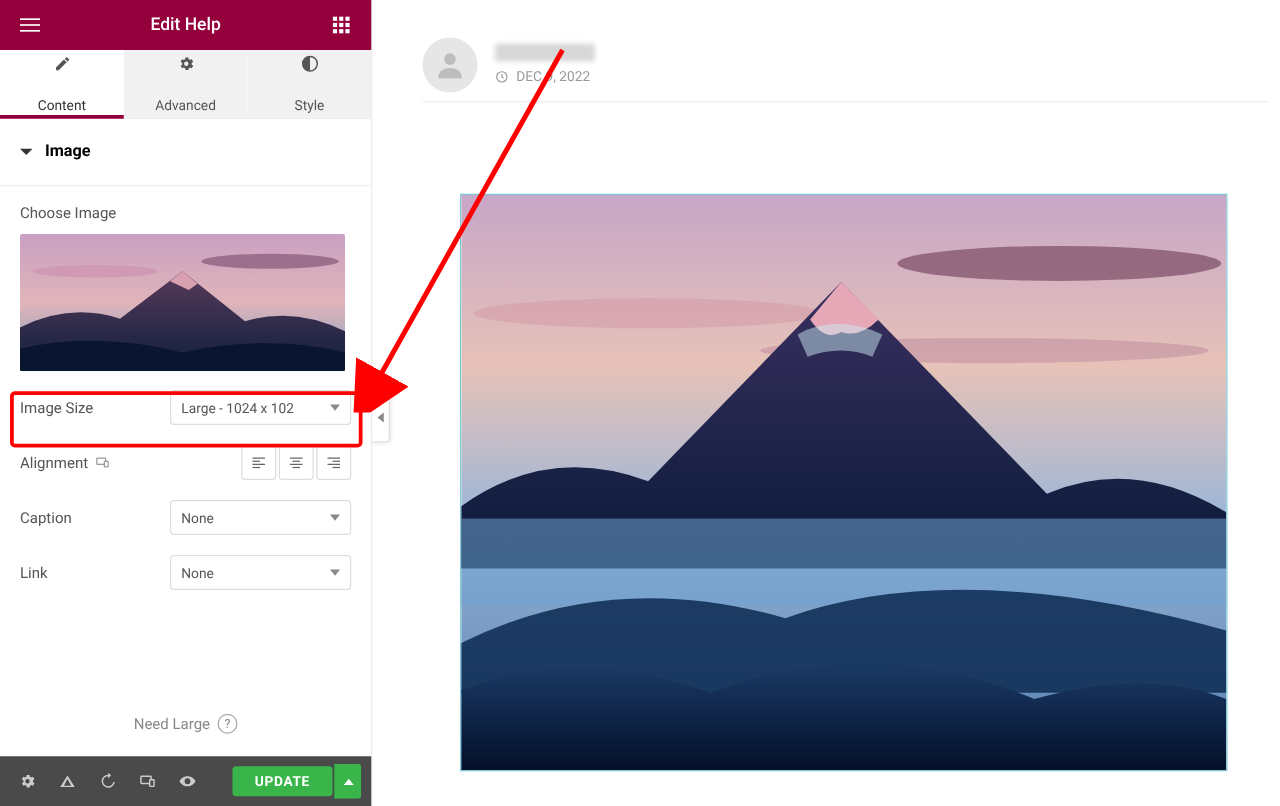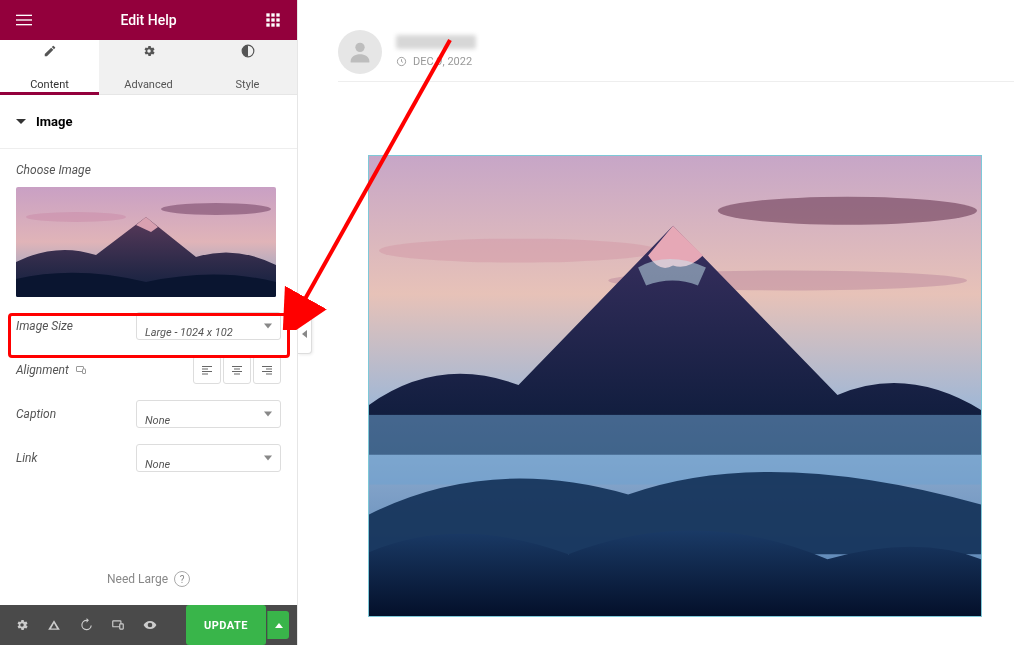--- a/index.html
+++ b/index.html
@@ -14,47 +14,47 @@
 .tabs { display: flex; height: 55px; border-bottom: 1px solid #e6e6e6; }
 .tab { flex: 1; display: flex; flex-direction: column; align-items: center; justify-content: center; gap: 20px; font-size: 11px; color: #555; cursor: pointer; background: #f1f1f1; }
 .tab.active { background: #fff; color: #333; position: relative; }
 .tab.active::after { content:""; position:absolute; bottom:-1px; left:0; right:0; height:3px; background:#93003c; }
 .tab svg { width: 14px; height: 14px; fill: #555; }
 
 .section-head { display:flex; align-items:center; padding: 19px 16px; border-bottom: 1px solid #eee; gap:10px; cursor:pointer; }
 .section-head .caret { width:0; height:0; border-left:5px solid transparent; border-right:5px solid transparent; border-top:5px solid #333; }
 .section-head .label { font-weight: 700; font-size: 13px; }
 
-.section-body { padding: 14px 16px; flex:1; overflow:auto;font-style:italic; }
+.section-body { padding: 14px 16px; flex:1; overflow:auto; }
 .choose-label { font-size: 12px; color: #555; margin-bottom: 10px; }
 
 .thumb { width: 260px; height: 110px; border-radius: 2px; overflow:hidden; margin-bottom: 14px; cursor:pointer; }
 .thumb svg { width:100%; height:100%; display:block; }
 
 .row { display:flex; align-items:center; margin-bottom: 14px; min-height: 30px; }
 .row .lbl { font-size: 12px; color:#555; flex: 0 0 120px; display:flex; align-items:center; gap:6px; }
 .row .ctl { flex:1; }
 
-.select { width:100%; height:28px; border:1px solid #ddd; border-radius:3px; background:#fff; font-size:11px; color:#555; padding:0 22px 0 8px; display:flex; align-items:flex-end; position:relative; cursor:pointer; }
+.select { width:100%; height:28px; border:1px solid #ddd; border-radius:3px; background:#fff; font-size:11px; color:#555; padding:0 22px 0 8px; display:flex; align-items:center; position:relative; cursor:pointer; }
 .select::after { content:""; position:absolute; right:8px; top:50%; transform:translateY(-50%); width:0; height:0; border-left:4px solid transparent; border-right:4px solid transparent; border-top:5px solid #888; }
 
 .align-group { display:flex; gap:2px; justify-content:flex-end; }
 .align-btn { width:28px; height:28px; border:1px solid #ddd; border-radius:3px; background:#fff; display:flex; align-items:center; justify-content:center; cursor:pointer; }
 .align-btn svg { width:12px; height:12px; fill:#666; }
 
 .highlight-box { position:absolute; border:3px solid #ff0000; border-radius:4px; pointer-events:none; }
 
 .help { text-align:center; font-size:12px; color:#888; padding: 14px 0 18px; display:flex; align-items:center; justify-content:center; gap:6px; }
 .help .q { width:16px; height:16px; border:1px solid #aaa; border-radius:50%; font-size:10px; display:flex; align-items:center; justify-content:center; }
 
 .bottombar { height:40px; background:#4a4a4a; display:flex; align-items:center; padding:0 8px; gap:4px; }
 .bottombar .ico { width:28px; height:28px; display:flex; align-items:center; justify-content:center; cursor:pointer; color:#ddd; }
 .bottombar .ico svg { width:14px; height:14px; fill:#ccc; }
 .bottombar .spacer { flex:1; }
-.update-btn { background:#39b54a; color:#fff; height:40px; border:none; border-radius:3px; padding:0 18px; font-size:11px; font-weight:700; letter-spacing:.5px; cursor:pointer; display:flex; align-items:center; }
+.update-btn { background:#39b54a; color:#fff; height:24px; border:none; border-radius:3px; padding:0 18px; font-size:11px; font-weight:700; letter-spacing:.5px; cursor:pointer; display:flex; align-items:center; }
 .update-caret { width:22px; height:28px; background:#39b54a; border-left:1px solid rgba(0,0,0,.15); border-radius:0 3px 3px 0; display:flex; align-items:center; justify-content:center; cursor:pointer; margin-left:-3px; }
 .update-caret::after { content:""; width:0; height:0; border-left:4px solid transparent; border-right:4px solid transparent; border-bottom:5px solid #fff; }
 
 .preview { position:absolute; left:298px; top:0; right:0; bottom:0; background:#fff; }
 .collapse-handle { position:absolute; left:0; top:314px; width:14px; height:40px; background:#fff; border:1px solid #ddd; border-left:none; border-radius:0 4px 4px 0; display:flex; align-items:center; justify-content:center; cursor:pointer; box-shadow:1px 1px 3px rgba(0,0,0,.08); }
 .collapse-handle::before { content:""; width:0; height:0; border-top:4px solid transparent; border-bottom:4px solid transparent; border-right:5px solid #888; }
 
 .post-head { position:absolute; left:40px; top:28px; right:10px; height:54px; display:flex; align-items:center; gap:14px; border-bottom:1px solid #eee; padding-bottom:6px; }
 .avatar { width:44px; height:44px; border-radius:50%; background:#e6e6e6; display:flex; align-items:center; justify-content:center; }
 .avatar svg { width:28px; height:28px; fill:#bdbdbd; }

